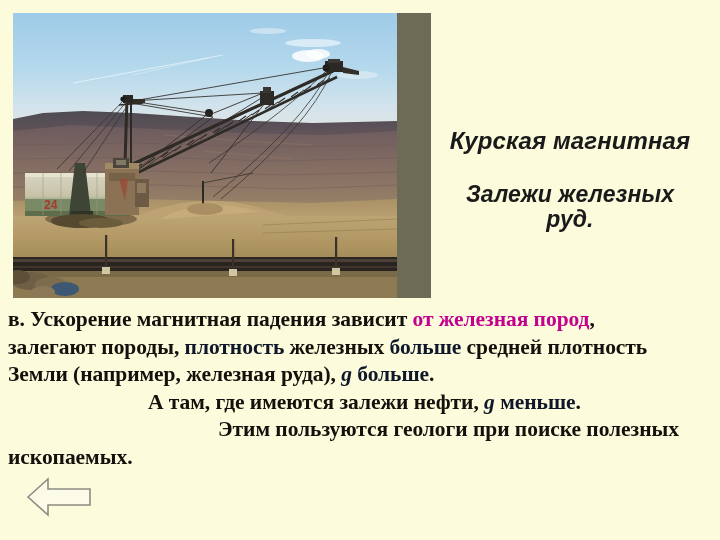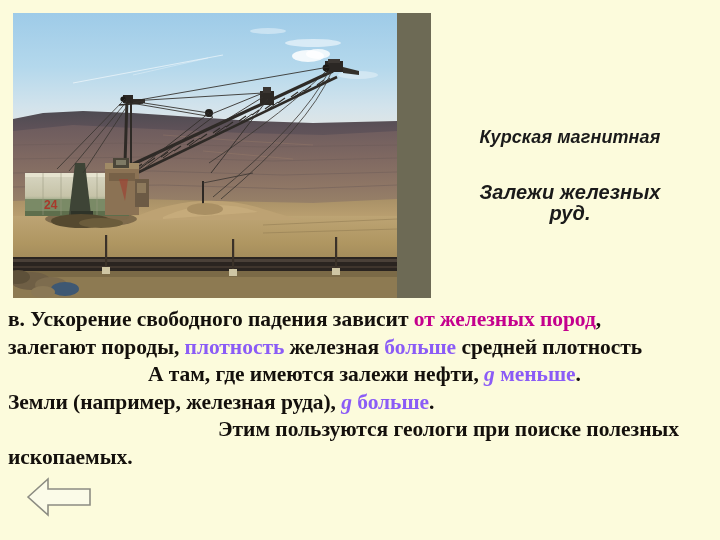--- a/index.html
+++ b/index.html
@@ -43,45 +43,45 @@
     font-weight: 700;
     color: #1a1a1a;
     text-align: center;
     line-height: 1.07;
     letter-spacing: 0.1px;
   }
   #title-1 {
     left: 432px;
     top: 128px;
     width: 276px;
-    font-size: 18px;
+    font-size: 24px;
   }
   #title-2 {
     left: 432px;
     top: 182px;
     width: 276px;
-    font-size: 20px;
+    font-size: 23px;
   }
 
   
   #body-text {
     position: absolute;
     left: 8px;
     top: 306px;
     width: 706px;
     font-family: "Liberation Serif", "DejaVu Serif", serif;
     font-weight: 700;
     font-size: 21.5px;
     line-height: 27.6px;
     color: #14100c;
     letter-spacing: -0.05px;
   }
   #body-text .line { white-space: pre; }
   .pink { color: #c4008e; }
-  .blue { color: #8b5cf6; }
+  .blue { color: #0f172a; }
   .ital { font-style: italic; }
   .indent-1 { padding-left: 140px; }
   .indent-2 { padding-left: 175px; text-align: center; }
 
   
   #back-arrow {
     position: absolute;
     left: 26px;
     top: 477px;
     width: 66px;
@@ -332,28 +332,28 @@
     <div>Курская магнитная</div>
   </div>
 
   <div class="title-block" id="title-2">
     <div>Залежи железных</div>
     <div>руд.</div>
   </div>
 
   <div id="body-text">
 
-    <div class="line"><span>в. Ускорение свободного падения зависит </span><span class="pink">от железных пород</span><span>,</span></div>
-
-
-    <div class="line"><span>залегают породы, </span><span class="blue">плотность</span><span> железная </span><span class="blue">больше</span><span> средней плотность</span></div>
+    <div class="line"><span>в. Ускорение магнитная падения зависит </span><span class="pink">от железная пород</span><span>,</span></div>
+
+
+    <div class="line"><span>залегают породы, </span><span class="blue">плотность</span><span> железных </span><span class="blue">больше</span><span> средней плотность</span></div>
+
+    <div class="line"><span>Земли (например, железная руда), </span><span class="blue ital">g</span><span class="blue"> больше</span><span>.</span></div>
 
     <div class="line indent-1"><span>А там, где имеются залежи нефти, </span><span class="blue ital">g</span><span class="blue"> меньше</span><span>.</span></div>
-
-    <div class="line"><span>Земли (например, железная руда), </span><span class="blue ital">g</span><span class="blue"> больше</span><span>.</span></div>
 
     <div class="line indent-2"><span>Этим пользуются геологи при поиске полезных</span></div>
 
     <div class="line"><span>ископаемых.</span></div>
 
   </div>
 
   <div id="back-arrow">
     <svg viewBox="0 0 66 40">
       <path d="M2 20 L22 2 L22 12 L64 12 L64 28 L22 28 L22 38 Z" fill="#fbfbe8" stroke="#8c8c82" stroke-width="1.6" stroke-linejoin="miter"></path>

